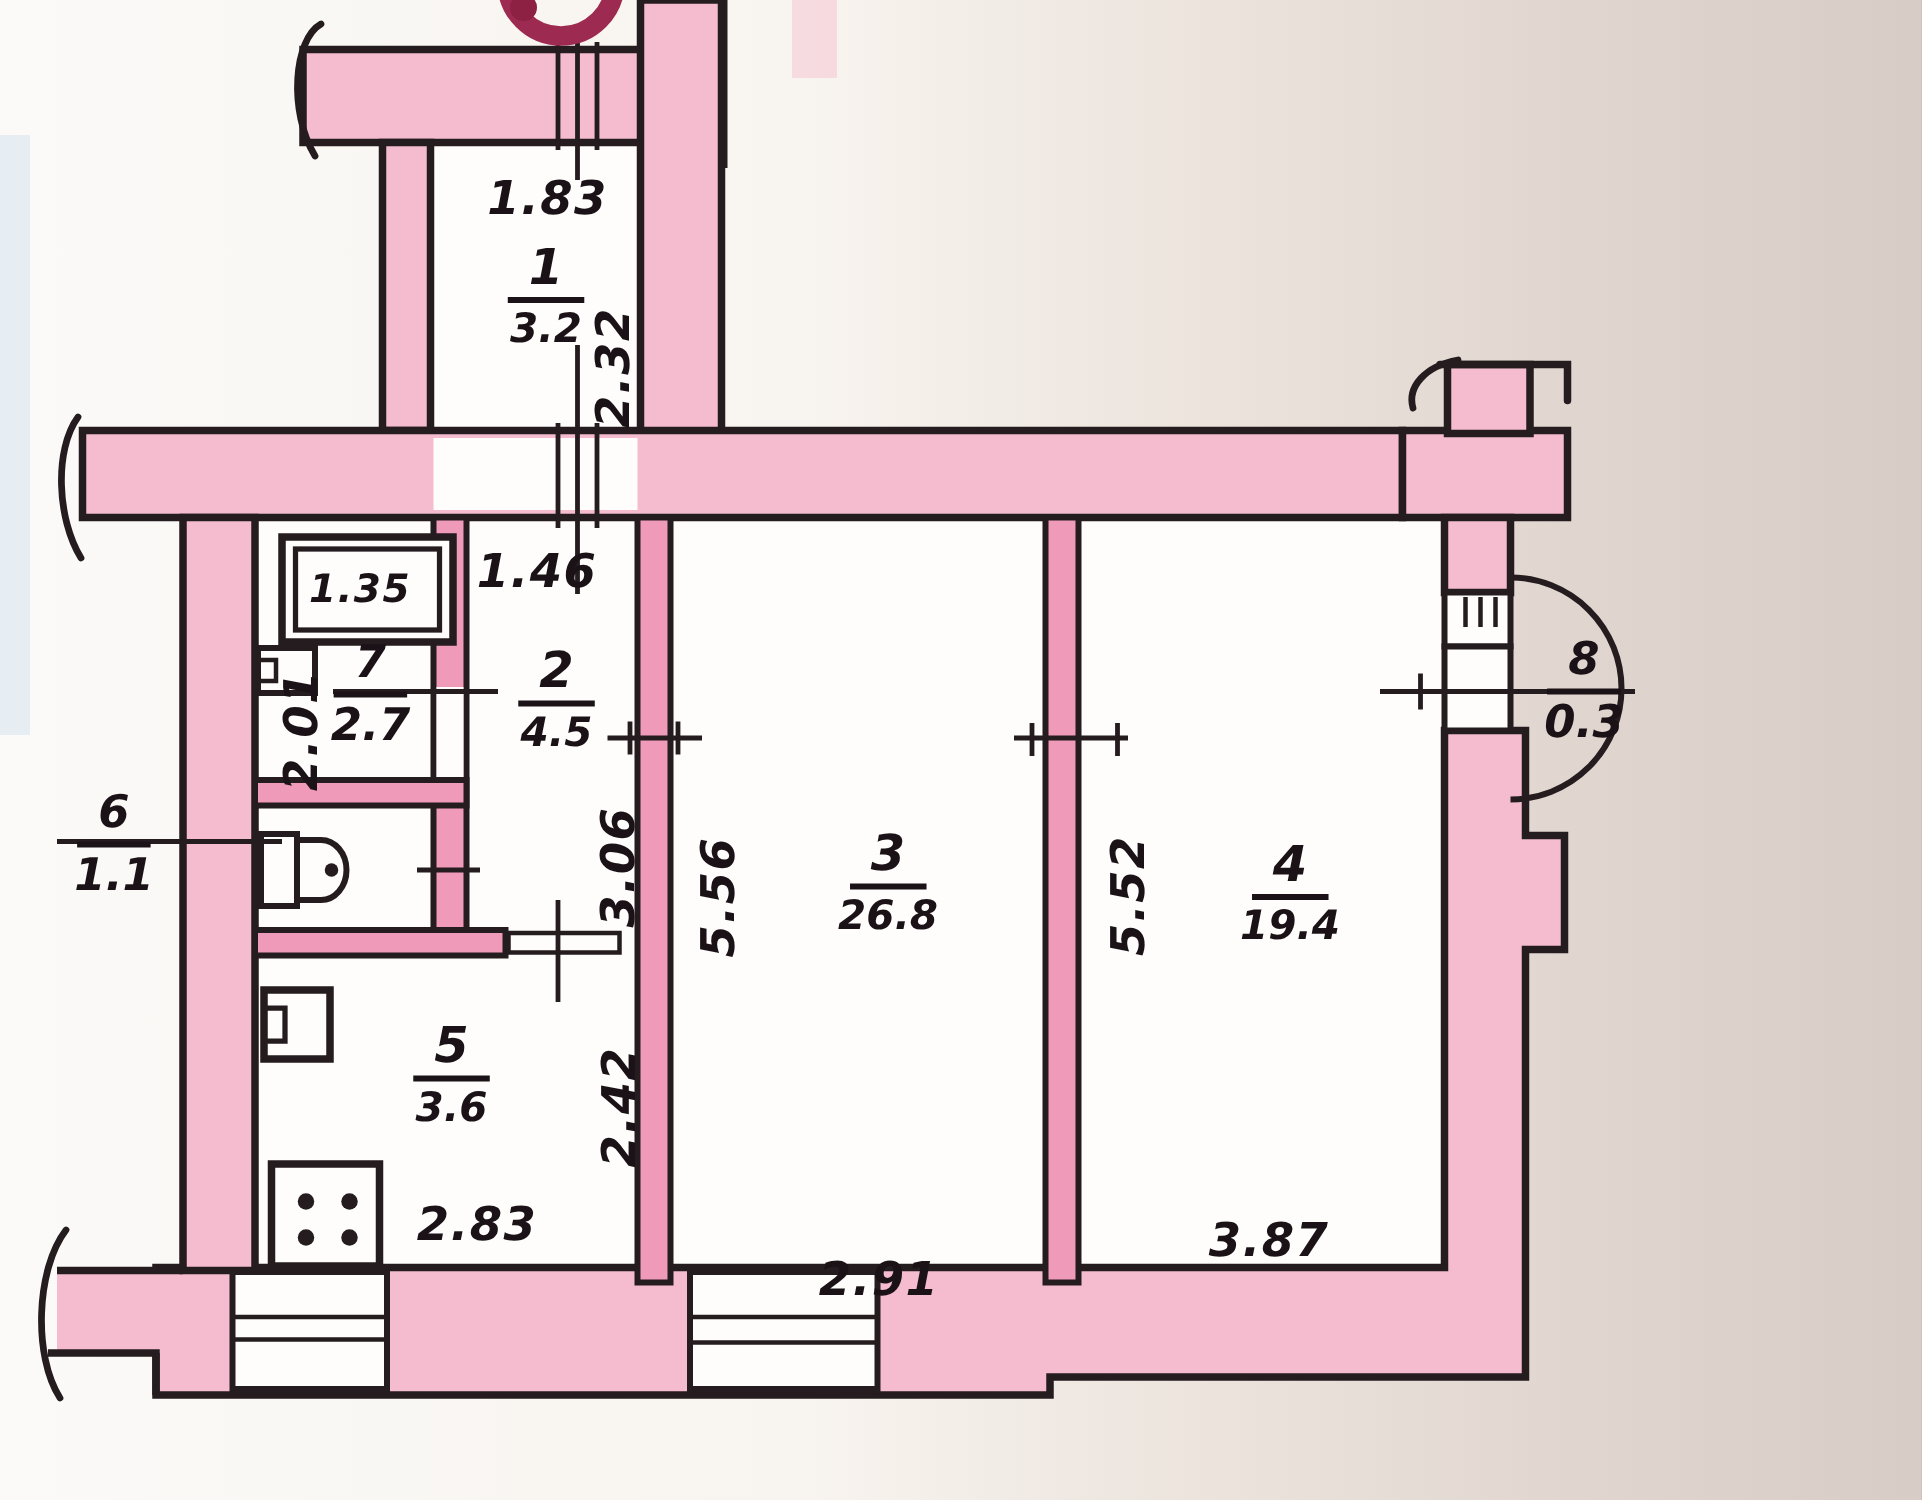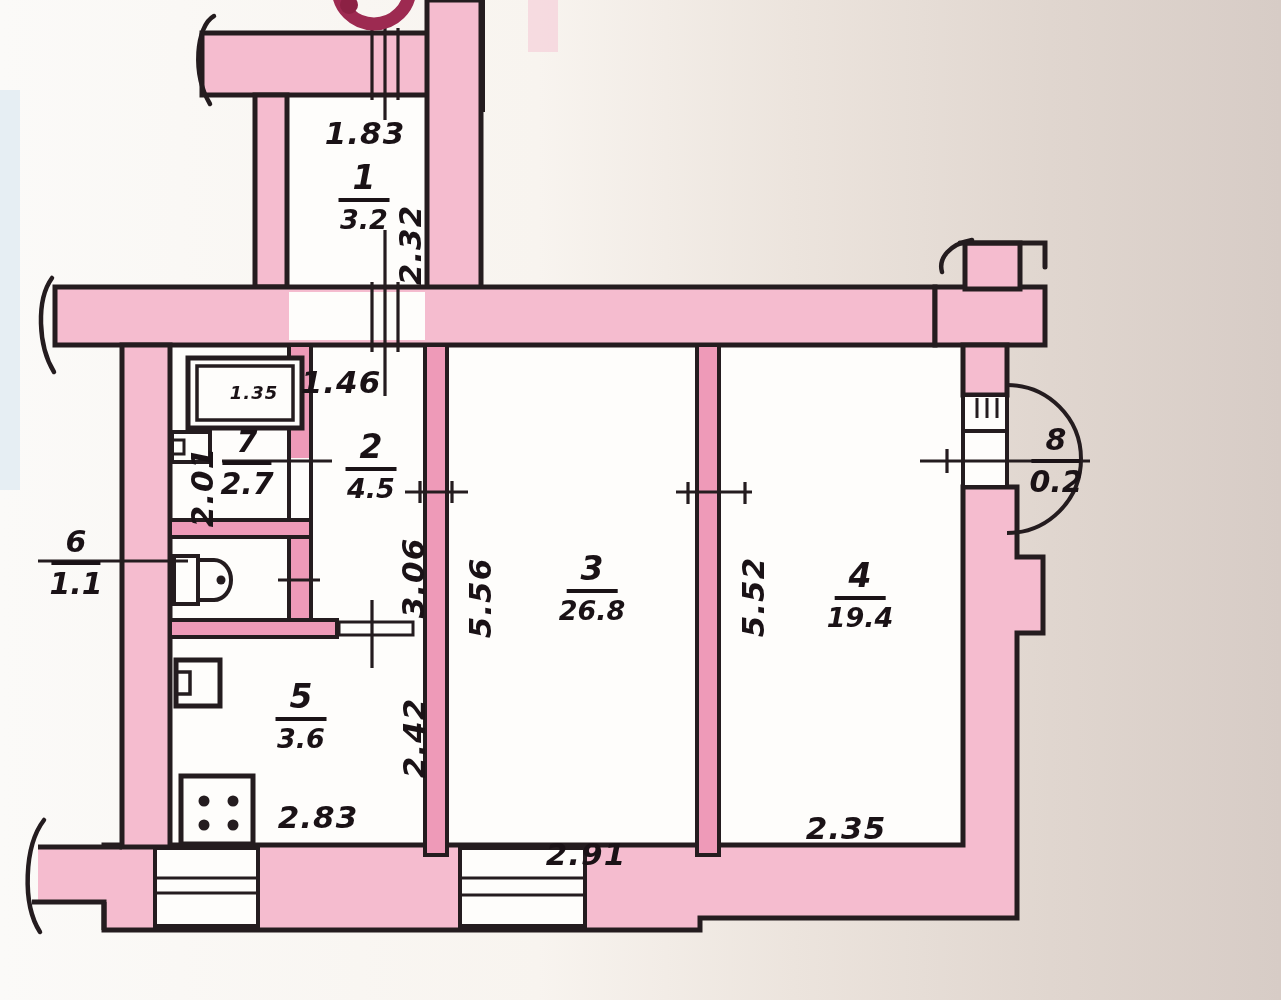--- a/index.html
+++ b/index.html
@@ -177,29 +177,29 @@
 <div class="frac small" style="left:76px;top:563px">
   <span class="num">6</span>
   <span class="den">1.1</span>
 </div>
 <div class="frac small" style="left:247px;top:463px">
   <span class="num">7</span>
   <span class="den">2.7</span>
 </div>
 <div class="frac small" style="left:1056px;top:461px">
   <span class="num">8</span>
-  <span class="den">0.2</span>
+  <span class="den">0.3</span>
 </div>
 
 <span class="lbl" style="left:365px;top:133px">1.83</span>
 <span class="lbl rot" style="left:410px;top:245px">2.32</span>
-<span class="lbl" style="left:341px;top:382px">1.46</span>
+<span class="lbl" style="left:358px;top:382px">1.46</span>
 <span class="lbl rot" style="left:202px;top:487px">2.01</span>
 <span class="lbl rot" style="left:413px;top:578px">3.06</span>
 <span class="lbl rot" style="left:480px;top:598px">5.56</span>
 <span class="lbl rot" style="left:753px;top:597px">5.52</span>
 <span class="lbl rot" style="left:414px;top:738px">2.42</span>
 <span class="lbl" style="left:318px;top:817px">2.83</span>
 <span class="lbl" style="left:586px;top:854px">2.91</span>
-<span class="lbl" style="left:846px;top:828px">2.35</span>
-<span class="lbl" style="left:254px;top:393px;font-size:18px">1.35</span>
+<span class="lbl" style="left:846px;top:828px">3.87</span>
+<span class="lbl" style="left:240px;top:393px;font-size:26px">1.35</span>
 
 </div>
 
 </body></html>

